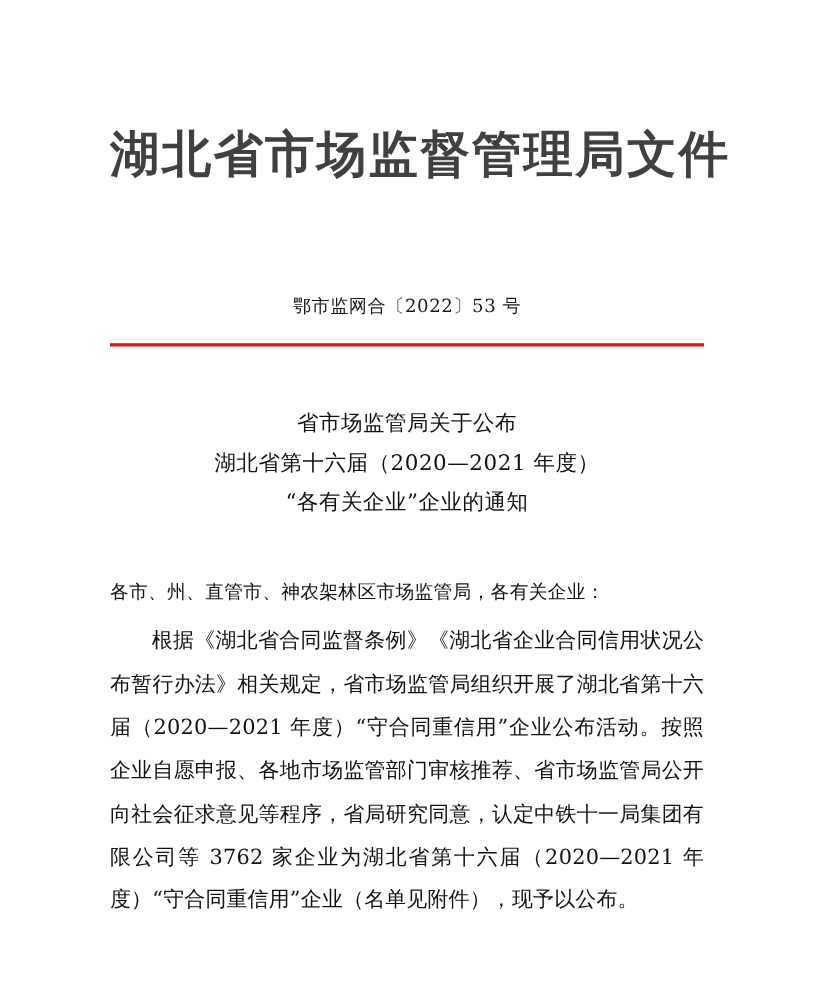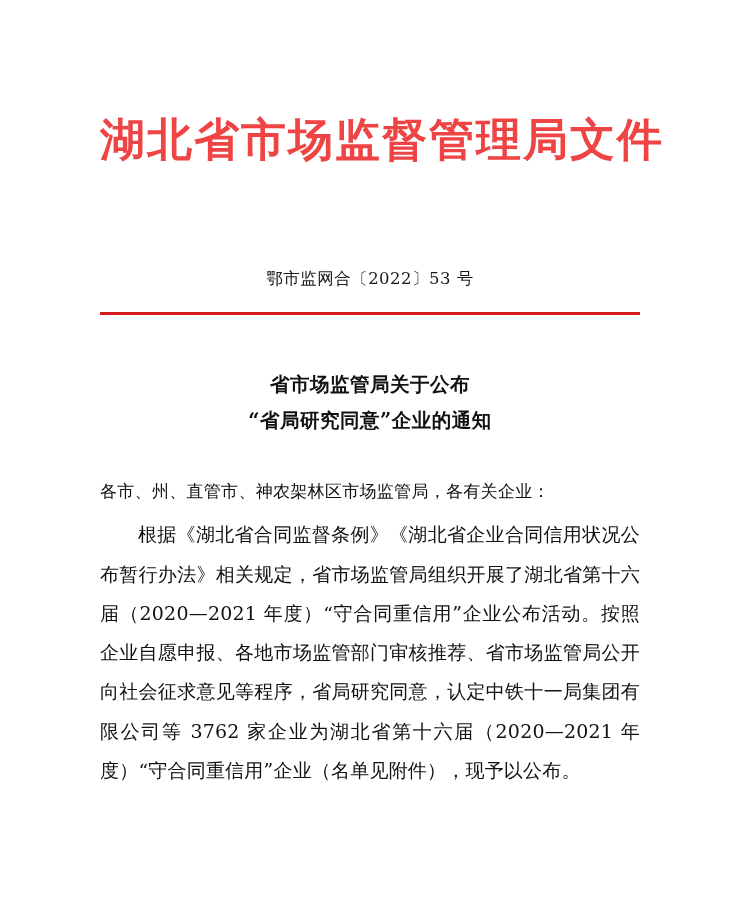--- a/index.html
+++ b/index.html
@@ -16,21 +16,21 @@
   .page {
     position: relative;
     width: 740px;
     height: 899px;
     background: #ffffff;
     box-sizing: border-box;
     padding: 0 100px;
   }
   .masthead {
     margin-top: 112px;
-    color: #ef4444;
+    color: #404040;
     font-family: "DejaVu Serif", serif;
     font-weight: bold;
     font-size: 45px;
     letter-spacing: 2px;
     line-height: 1.25;
     white-space: nowrap;
   }
   .doc-number {
     margin-top: 100px;
     text-align: center;
@@ -41,32 +41,32 @@
   }
   .red-rule {
     margin-top: 22px;
     height: 2.5px;
     background: #d6191d;
     width: 100%;
   }
   .title-block {
     margin-top: 52px;
     text-align: center;
-    font-weight: bold;
+    font-weight: normal;
     font-size: 19.5px;
     line-height: 1.85;
     color: #111111;
     letter-spacing: 0.5px;
   }
   .title-line {
     display: block;
     white-space: nowrap;
   }
   .salutation {
-    margin-top: 36px;
+    margin-top: 48px;
     font-size: 17px;
     line-height: 1.9;
     color: #111111;
     letter-spacing: 0.3px;
   }
   .body-para {
     margin-top: 8px;
     font-size: 19px;
     line-height: 2.07;
     color: #111111;
@@ -82,20 +82,21 @@
 <div class="page">
 
   <div class="masthead">湖北省市场监督管理局文件</div>
 
   <div class="doc-number">鄂市监网合〔2022〕53 号</div>
 
   <div class="red-rule"></div>
 
   <div class="title-block">
     <span class="title-line">省市场监管局关于公布</span>
-    <span class="title-line">“省局研究同意”企业的通知</span>
+    <span class="title-line">湖北省第十六届（2020—2021 年度）</span>
+    <span class="title-line">“各有关企业”企业的通知</span>
   </div>
 
   <div class="salutation">各市、州、直管市、神农架林区市场监管局，各有关企业：</div>
 
   <div class="body-para">根据《湖北省合同监督条例》《湖北省企业合同信用状况公布暂行办法》相关规定，省市场监管局组织开展了湖北省第十六届（2020—2021 年度）“守合同重信用”企业公布活动。按照企业自愿申报、各地市场监管部门审核推荐、省市场监管局公开向社会征求意见等程序，省局研究同意，认定中铁十一局集团有限公司等 3762 家企业为湖北省第十六届（2020—2021 年度）“守合同重信用”企业（名单见附件），现予以公布。</div>
 
 </div>
 
 </body></html>

